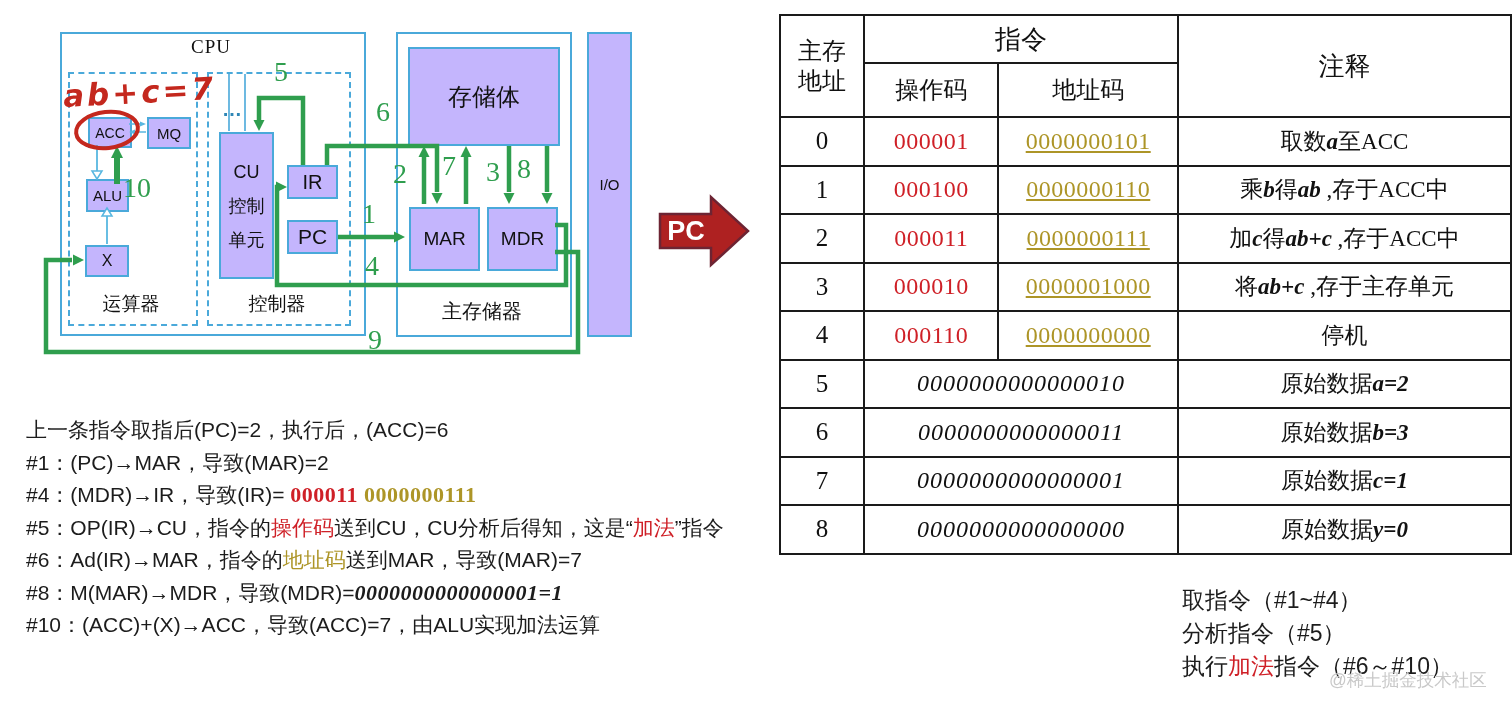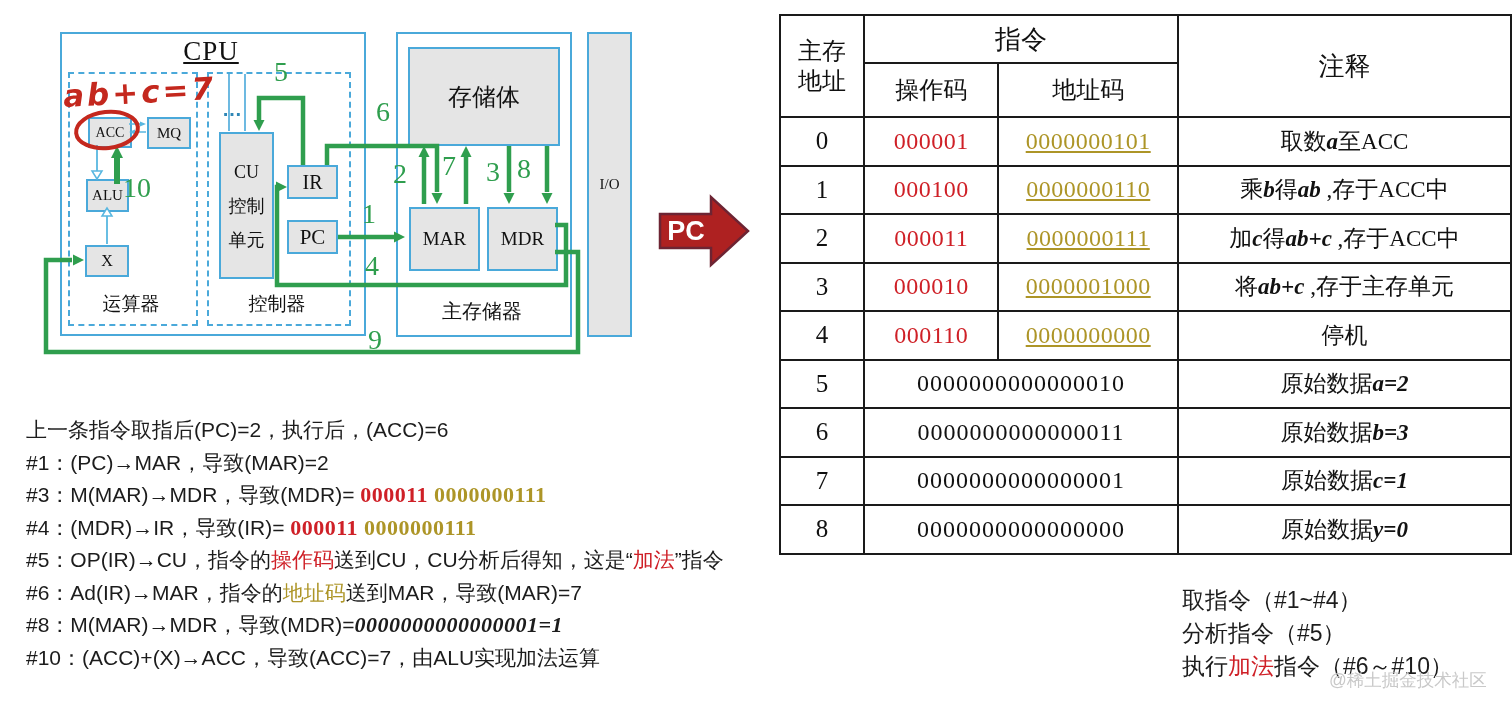--- a/index.html
+++ b/index.html
@@ -3,21 +3,21 @@
 <meta charset="utf-8">
 <style>
   html,body{margin:0;padding:0;}
   body{width:1512px;height:708px;position:relative;background:#fff;overflow:hidden;
        font-family:"Liberation Sans","DejaVu Sans",sans-serif;}
   .abs{position:absolute;}
   
   .box{position:absolute;border:2px solid #4aa9da;background:transparent;}
   .dash{position:absolute;border:2px dashed #4aa9da;}
   .unit{position:absolute;border:2px solid #4aa9da;display:flex;align-items:center;justify-content:center;
-        font-family:Liberation Serif, serif;color:#111;background:#e5e5e5;}
+        font-family:Liberation Sans, sans-serif;color:#111;background:#c4b5fd;}
   .glabel{position:absolute;color:#2f9e4e;font-family:"Liberation Serif","DejaVu Serif",serif;
           font-size:28px;line-height:1;}
   .cnlabel{position:absolute;text-align:center;font-family:"Liberation Serif","DejaVu Serif",serif;color:#111;}
   svg{position:absolute;left:0;top:0;}
   
   .handwrite{position:absolute;left:63px;top:74px;color:#c4281e;font-size:31px;font-weight:700;
              font-style:italic;transform:rotate(-3deg);letter-spacing:3px;
              font-family:"DejaVu Sans",sans-serif;}
   
   .pc-pointer-label{position:absolute;left:660px;top:215px;width:52px;height:33px;color:#fff;
@@ -26,39 +26,39 @@
   table.mem{position:absolute;left:779px;top:14px;border-collapse:collapse;table-layout:fixed;
             font-family:"Liberation Serif","DejaVu Serif",serif;color:#111;}
   table.mem td,table.mem th{border:2.5px solid #1a1a1a;text-align:center;padding:0;font-weight:normal;}
   .h-addr{width:85px;font-size:24px;line-height:1.25;}
   .h-ins{font-size:26px;height:46px;}
   .h-sub{font-size:24px;height:52px;}
   .h-cm{width:345px;font-size:26px;border-radius:24px;}
   .c-addr{font-size:25px;font-weight:700;height:46.5px;}
   .c-op{width:135px;font-size:24px;font-weight:700;color:#cf2027;letter-spacing:.5px;}
   .c-ad{width:180px;font-size:24px;font-weight:700;color:#ad9527;letter-spacing:.5px;text-decoration:underline;}
-  .c-data{font-size:24px;font-weight:700;letter-spacing:1px;}
+  .c-data{font-size:24px;font-weight:700;font-style:italic;letter-spacing:1px;}
   .c-cm{font-size:23px;font-weight:700;}
   
   .steps{position:absolute;left:26px;top:414px;font-size:21px;color:#1c1c1c;line-height:32.5px;white-space:nowrap;}
   .notes{position:absolute;left:1182px;top:584px;font-size:23px;color:#1c1c1c;line-height:33px;white-space:nowrap;}
   .sg-n{}
   .sg-i{font-style:italic;font-weight:700;}
   .sg-red{color:#cf2027;}
   .sg-olive{color:#ad9527;}
   .sg-rc{color:#cf2027;font-family:"Liberation Serif","DejaVu Serif",serif;font-weight:700;font-size:22px;letter-spacing:.5px;}
   .sg-oc{color:#ad9527;font-family:"Liberation Serif","DejaVu Serif",serif;font-weight:700;font-size:22px;letter-spacing:.5px;}
   .sg-bin{font-family:"Liberation Serif","DejaVu Serif",serif;font-weight:700;font-style:italic;font-size:22px;letter-spacing:.5px;}
   .watermark{position:absolute;left:1329px;top:668px;color:#c9c9c9;font-size:17.5px;z-index:5;}
 </style>
 </head>
 <body>
 
 <div class="box" style="left:60px;top:32px;width:302px;height:300px;"></div>
-<div class="cnlabel" style="left:60px;top:36px;width:302px;font-size:27px;letter-spacing:1px;text-decoration:underline;">CPU</div>
+<div class="cnlabel" style="left:60px;top:36px;width:302px;font-size:19px;letter-spacing:1px;">CPU</div>
 
 <div class="dash" style="left:68px;top:72px;width:126px;height:250px;"></div>
 <div class="dash" style="left:207px;top:72px;width:140px;height:250px;"></div>
 
 <div class="unit" style="left:88px;top:117px;width:40px;height:27px;font-size:14px;">
   <span>ACC</span>
   </div>
 <div class="unit" style="left:147px;top:117px;width:40px;height:28px;font-size:15px;">
   <span>MQ</span>
   </div>
@@ -225,21 +225,20 @@
         <td class="c-addr">8</td>
         <td class="c-data" colspan="2">0000000000000000</td>
         <td class="c-cm"><span class="sg-n">原始数据</span><span class="sg-i">y=0</span></td>
       </tr>
     </tbody>
 </table>
 
 <div class="steps">
     <div><span class="sg-n">上一条指令取指后(PC)=2，执行后，(ACC)=6</span></div>
     <div><span class="sg-n">#1：(PC)→MAR，导致(MAR)=2</span></div>
-    <div><span class="sg-n">#3：M(MAR)→MDR，导致(MDR)= </span><span class="sg-rc">000011</span><span class="sg-n"> </span><span class="sg-oc">0000000111</span></div>
     <div><span class="sg-n">#4：(MDR)→IR，导致(IR)= </span><span class="sg-rc">000011</span><span class="sg-n"> </span><span class="sg-oc">0000000111</span></div>
     <div><span class="sg-n">#5：OP(IR)→CU，指令的</span><span class="sg-red">操作码</span><span class="sg-n">送到CU，CU分析后得知，这是“</span><span class="sg-red">加法</span><span class="sg-n">”指令</span></div>
     <div><span class="sg-n">#6：Ad(IR)→MAR，指令的</span><span class="sg-olive">地址码</span><span class="sg-n">送到MAR，导致(MAR)=7</span></div>
     <div><span class="sg-n">#8：M(MAR)→MDR，导致(MDR)=</span><span class="sg-bin">0000000000000001=1</span></div>
     <div><span class="sg-n">#10：(ACC)+(X)→ACC，导致(ACC)=7，由ALU实现加法运算</span></div>
   </div>
 
 <div class="notes">
     <div><span class="sg-n">取指令（#1~#4）</span></div>
     <div><span class="sg-n">分析指令（#5）</span></div>

